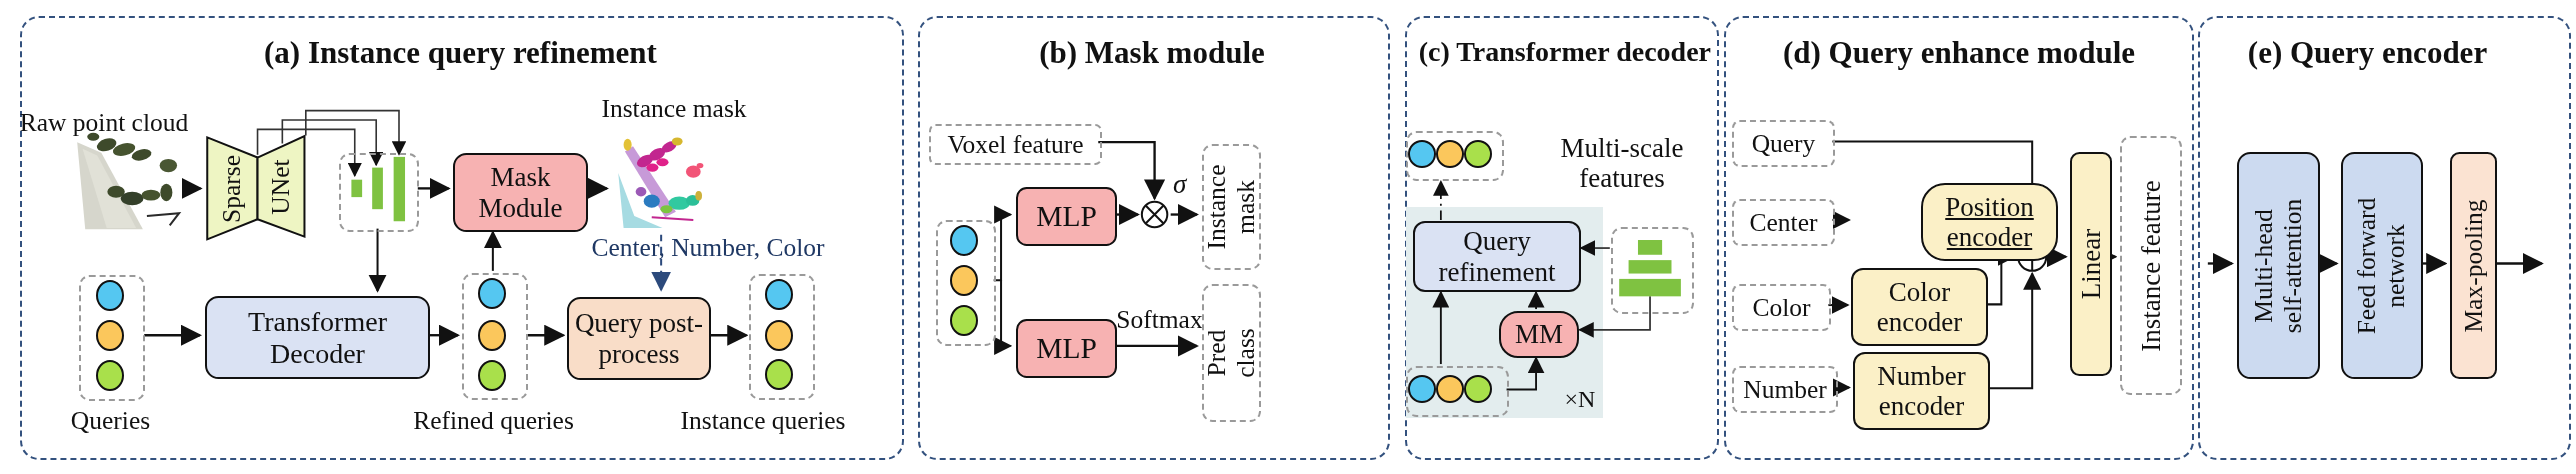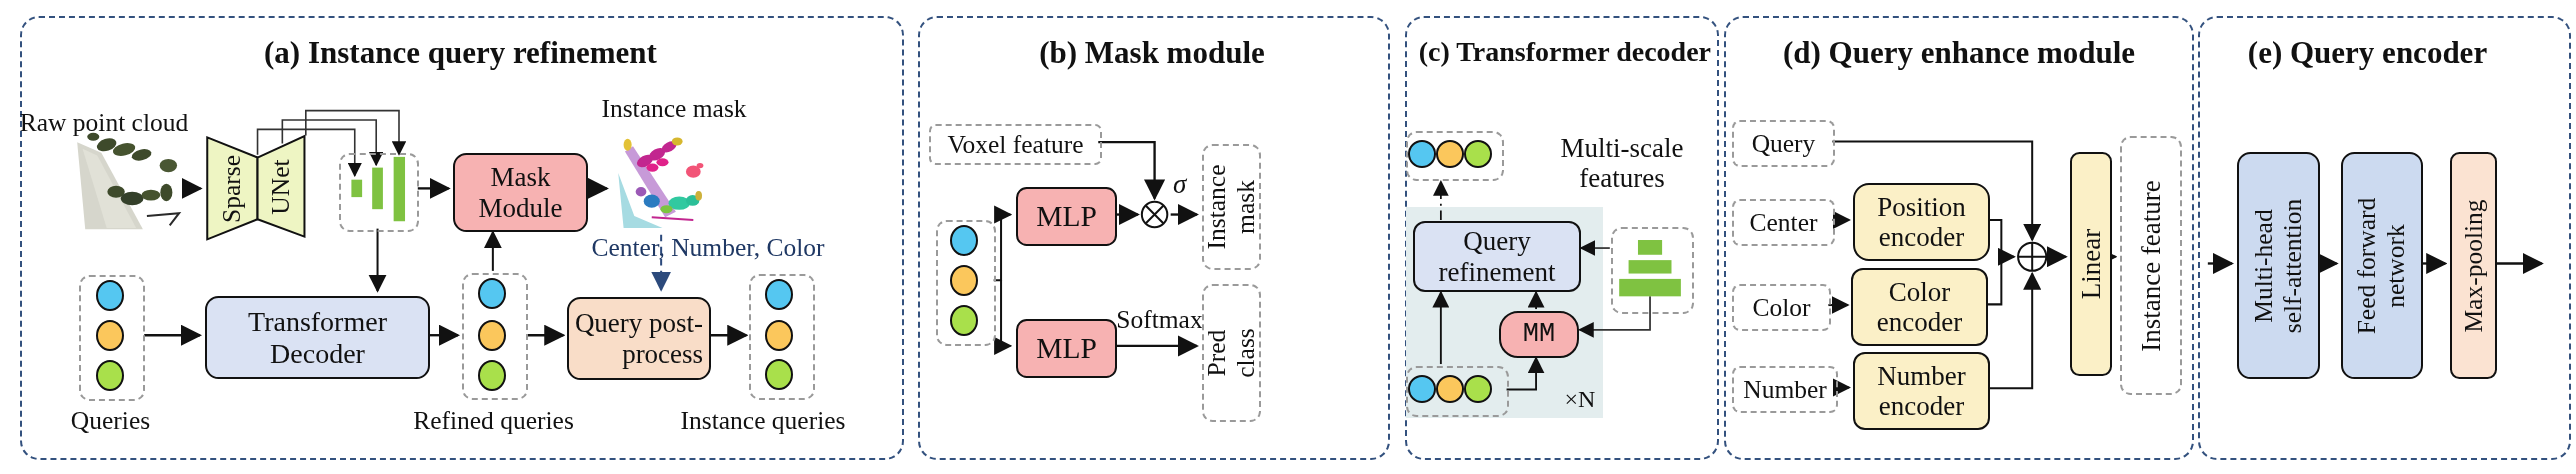--- a/index.html
+++ b/index.html
@@ -180,21 +180,21 @@
 
   <div class="node peri" style="left:205px;top:296px;width:221px;height:79px;font-size:28px;">Transformer
 Decoder</div>
 
   <div class="dashbox" style="left:462px;top:273px;width:62px;height:123px;"></div>
   <div class="circ cb" style="left:478px;top:278px;"></div>
   <div class="circ co" style="left:478px;top:320px;"></div>
   <div class="circ cg" style="left:478px;top:360px;"></div>
   <div class="lbl" style="left:408px;top:407px;width:171px;">Refined queries</div>
 
-  <div class="node peach" style="left:567px;top:297px;width:140px;height:79px;text-align:right;">Query post-
+  <div class="node peach" style="left:567px;top:297px;width:140px;height:79px;">Query post-
 process</div>
 
   <div class="dashbox" style="left:749px;top:274px;width:62px;height:122px;"></div>
   <div class="circ cb" style="left:765px;top:279px;"></div>
   <div class="circ co" style="left:765px;top:320px;"></div>
   <div class="circ cg" style="left:765px;top:359px;"></div>
   <div class="lbl" style="left:674px;top:407px;width:178px;">Instance queries</div>
 
   <div class="ptitle" style="left:951px;top:35px;width:402px;">(b) Mask module</div>
   <div class="dashbox" style="left:929px;top:124px;width:169px;height:37px;border-radius:6.7px;">Voxel feature</div>
@@ -224,38 +224,38 @@
   <div class="dashbox" style="left:1406px;top:131px;width:94px;height:46px;"></div>
   <div class="circ round cb" style="left:1408px;top:140px;"></div>
   <div class="circ round co" style="left:1436px;top:140px;"></div>
   <div class="circ round cg" style="left:1464px;top:140px;"></div>
 
   <div class="lbl" style="left:1550px;top:133px;width:144px;font-size:27px;">Multi-scale
 features</div>
 
   <div class="node peri" style="left:1413px;top:221px;width:164px;height:67px;border-radius:12px;">Query
 refinement</div>
-  <div class="node pink" style="left:1499px;top:311px;width:76px;height:43px;border-radius:19px;font-family:Liberation Mono, monospace;">MM</div>
+  <div class="node pink" style="left:1499px;top:311px;width:76px;height:43px;border-radius:19px;">MM</div>
 
   <div class="dashbox" style="left:1406px;top:366px;width:99px;height:47px;"></div>
   <div class="circ round cb" style="left:1408px;top:375px;"></div>
   <div class="circ round co" style="left:1436px;top:375px;"></div>
   <div class="circ round cg" style="left:1464px;top:375px;"></div>
 
   <div class="lbl" style="left:1560px;top:386px;width:40px;font-size:24px;">×N</div>
   <div class="dashbox" style="left:1611px;top:227px;width:79px;height:83px;"></div>
 
   <div class="ptitle" style="left:1758px;top:35px;width:402px;">(d) Query enhance module</div>
 
   <div class="dashbox" style="left:1732px;top:120px;width:99px;height:43px;border-radius:8px;">Query</div>
   <div class="dashbox" style="left:1732px;top:199px;width:99px;height:43px;border-radius:8px;">Center</div>
   <div class="dashbox" style="left:1732px;top:284px;width:95px;height:43px;border-radius:8px;">Color</div>
   <div class="dashbox" style="left:1732px;top:366px;width:102px;height:43px;border-radius:8px;">Number</div>
 
-  <div class="node yellow" style="left:1853px;top:183px;width:133px;height:74px;border-radius:16px;">Position
+  <div class="node yellow" style="left:1921px;top:183px;width:133px;height:74px;border-radius:24px;text-decoration:underline;">Position
 encoder</div>
   <div class="node yellow" style="left:1851px;top:268px;width:133px;height:74px;border-radius:12px;">Color
 encoder</div>
   <div class="node yellow" style="left:1853px;top:352px;width:133px;height:74px;border-radius:12px;">Number
 encoder</div>
 
   <div class="node yellow" style="left:2070px;top:152px;width:38px;height:220px;border-radius:9.4px;">
     <span class="rot" style="width:220px;">Linear</span>
   </div>
   <div class="dashbox" style="left:2120px;top:136px;width:58px;height:255px;">

